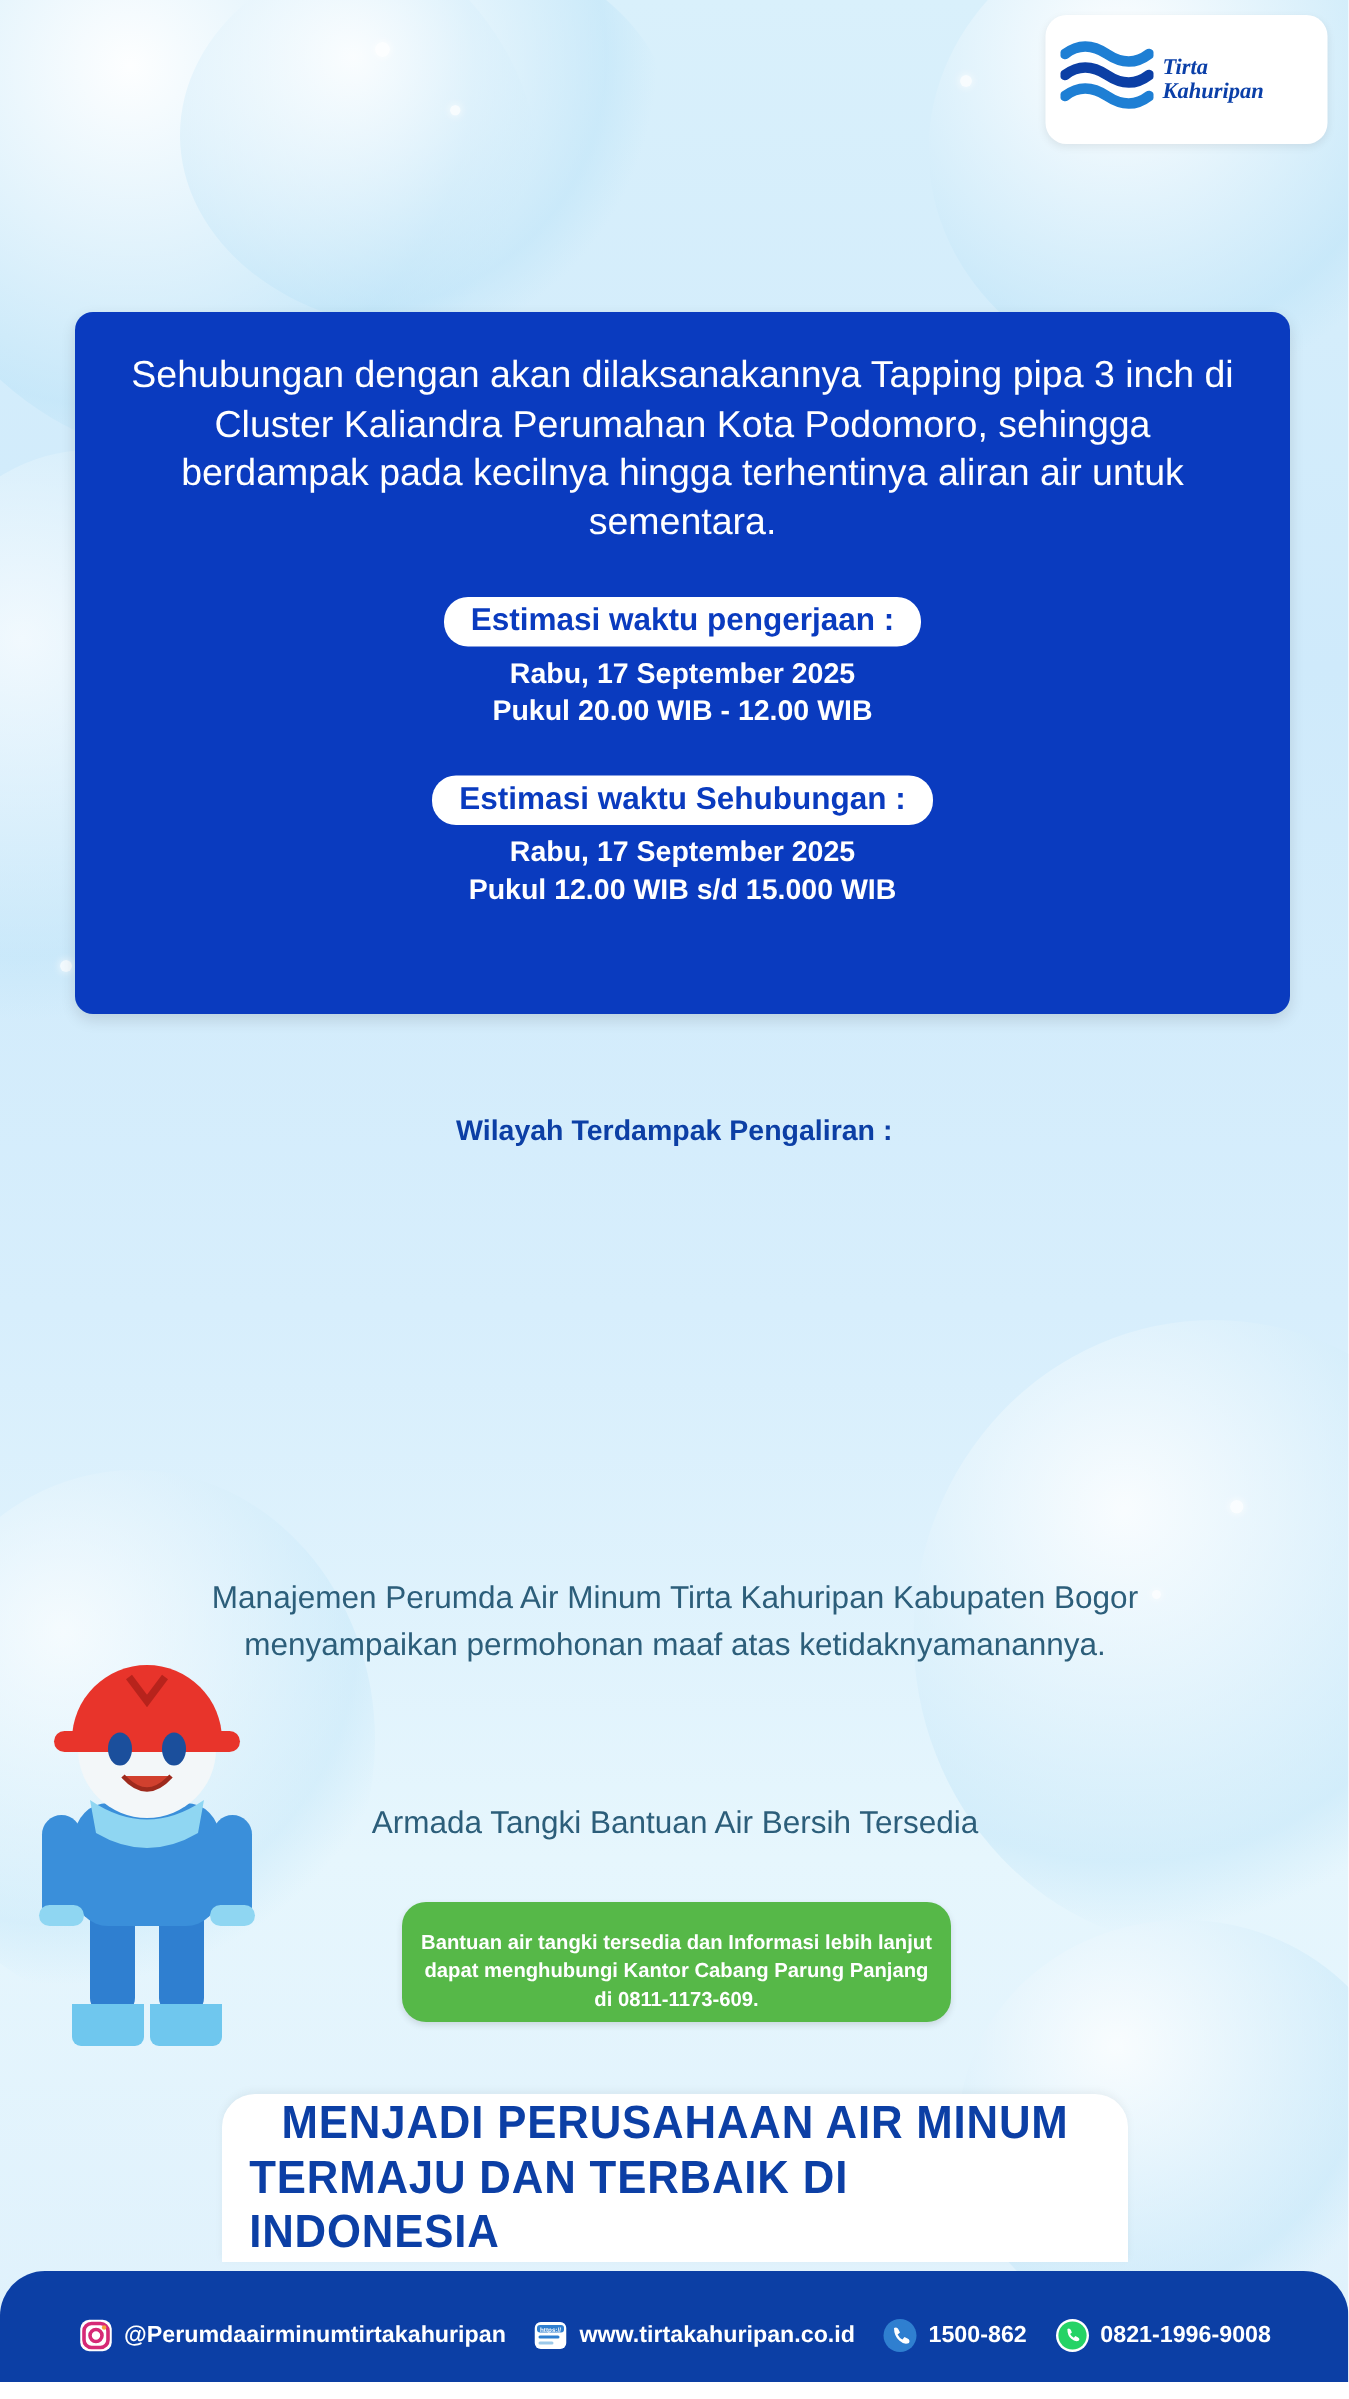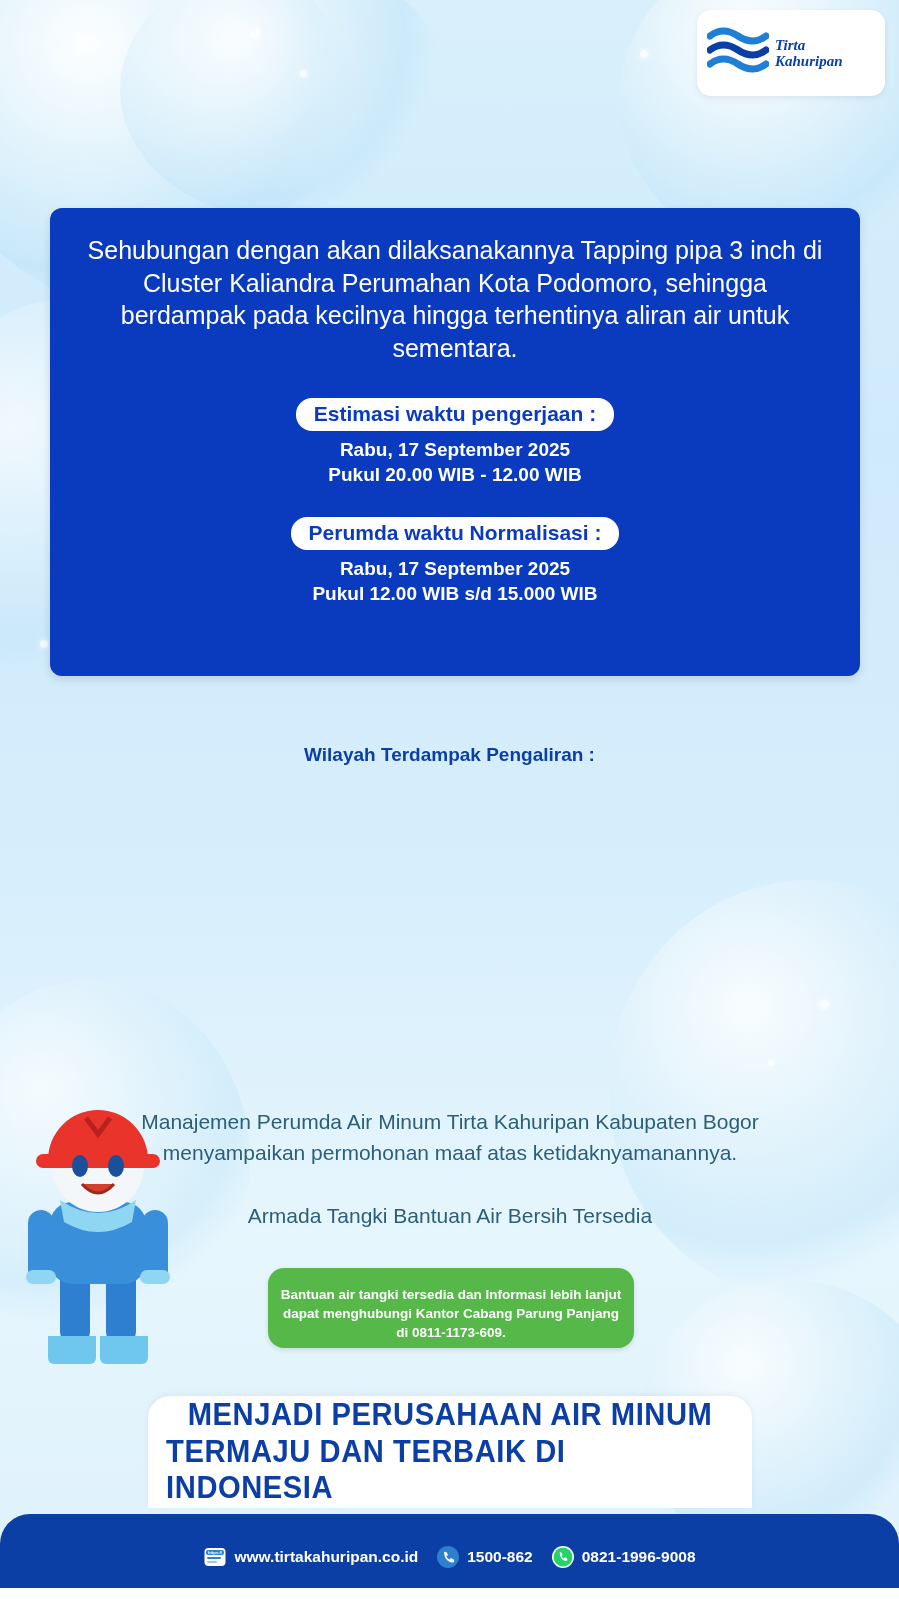--- a/index.html
+++ b/index.html
@@ -137,21 +137,21 @@
     text-align: center;
     color: #1267c4;
     font-size: 26px;
     font-weight: bold;
     line-height: 1.45;
   }
 
   
   .apology {
     position: absolute;
-    left: 120px; top: 1106px;
+    left: 120px; top: 1050px;
     width: 660px;
     text-align: center;
     color: #2c5e7a;
     font-size: 21px;
     line-height: 1.48;
   }
   .armada {
     position: absolute;
     left: 120px; top: 1204px;
     width: 660px;
@@ -258,21 +258,21 @@
   <div class="main-card">
     <div class="intro">Sehubungan dengan akan dilaksanakannya Tapping pipa 3 inch di Cluster Kaliandra Perumahan Kota Podomoro, sehingga berdampak pada kecilnya hingga terhentinya aliran air untuk sementara.</div>
 
     <div class="sched-block">
       <div class="sched-pill">Estimasi waktu pengerjaan :</div>
       <div class="sched-line">Rabu, 17 September 2025</div>
       <div class="sched-line">Pukul 20.00 WIB - 12.00 WIB</div>
     </div>
 
     <div class="sched-block second">
-      <div class="sched-pill">Perumda waktu Normalisasi :</div>
+      <div class="sched-pill">Estimasi waktu Sehubungan :</div>
       <div class="sched-line">Rabu, 17 September 2025</div>
       <div class="sched-line">Pukul 12.00 WIB s/d 15.000 WIB</div>
     </div>
   </div>
 
   <div class="area-label">Wilayah Terdampak Pengaliran :</div>
 
   <div class="apology">Manajemen Perumda Air Minum Tirta Kahuripan Kabupaten Bogor menyampaikan permohonan maaf atas ketidaknyamanannya.</div>
   <div class="armada">Armada Tangki Bantuan Air Bersih Tersedia</div>
 
@@ -313,20 +313,31 @@
   </div>
 
   <div class="slogan-card">
     <span>MENJADI PERUSAHAAN AIR MINUM</span>
     <span>TERMAJU DAN TERBAIK DI INDONESIA</span>
   </div>
 
   <div class="footer">
     <div class="footer-inner">
 
+      <div class="f-item">
+        <span class="ic">
+          <svg viewBox="0 0 24 24" width="24" height="24" aria-hidden="true">
+            <rect x="1.5" y="1.5" width="21" height="21" rx="6" fill="#ffffff"></rect>
+            <rect x="4" y="4" width="16" height="16" rx="5" fill="none" stroke="#d62976" stroke-width="2.4"></rect>
+            <circle cx="12" cy="12" r="4" fill="none" stroke="#d62976" stroke-width="2.4"></circle>
+            <circle cx="17.4" cy="6.6" r="1.5" fill="#f7a23b"></circle>
+          </svg>
+        </span>
+        <span>@Perumdaairminumtirtakahuripan</span>
+      </div>
 
       <div class="f-item">
         <span class="ic">
           <svg viewBox="0 0 24 24" width="24" height="24" aria-hidden="true">
             <rect x="1.5" y="3" width="21" height="18" rx="4" fill="#ffffff"></rect>
             <rect x="3" y="5" width="18" height="5" rx="2" fill="#2f7fd0"></rect>
             <text x="12" y="9.4" font-size="4.2" text-anchor="middle" fill="#ffffff" font-family="Liberation Sans, sans-serif">https://</text>
             <rect x="4" y="12" width="14" height="2" rx="1" fill="#2f7fd0"></rect>
             <rect x="4" y="16" width="10" height="2" rx="1" fill="#9cc9ea"></rect>
           </svg>

